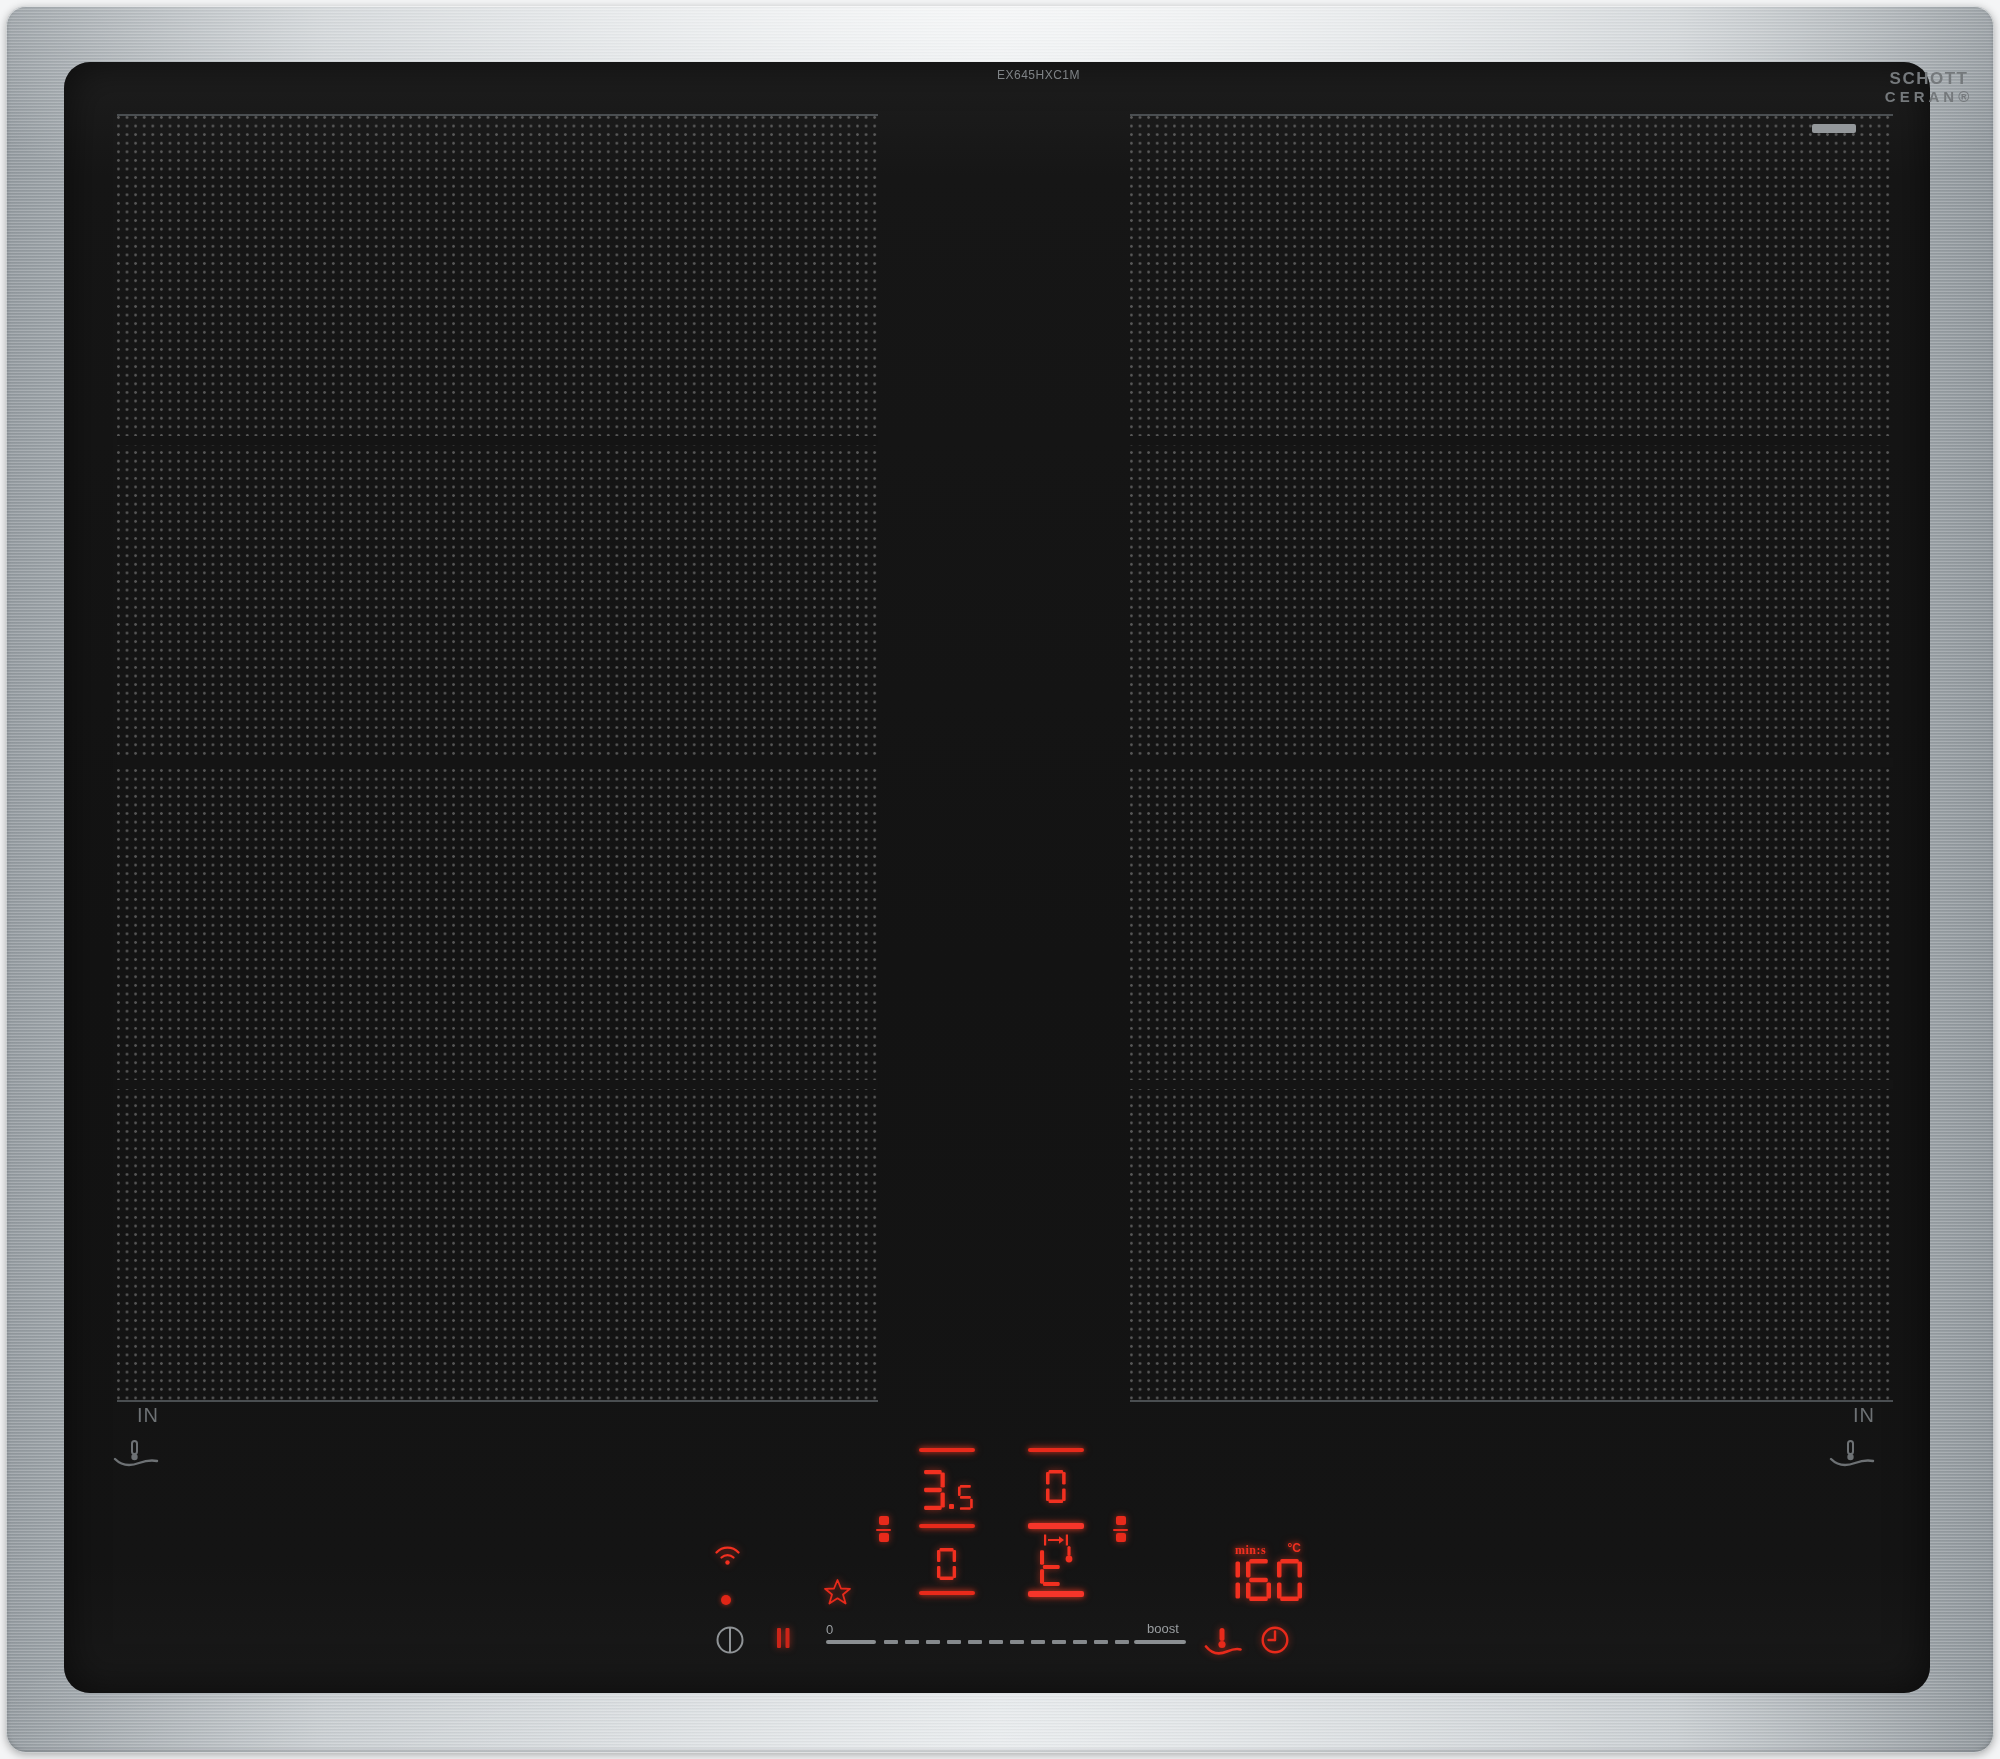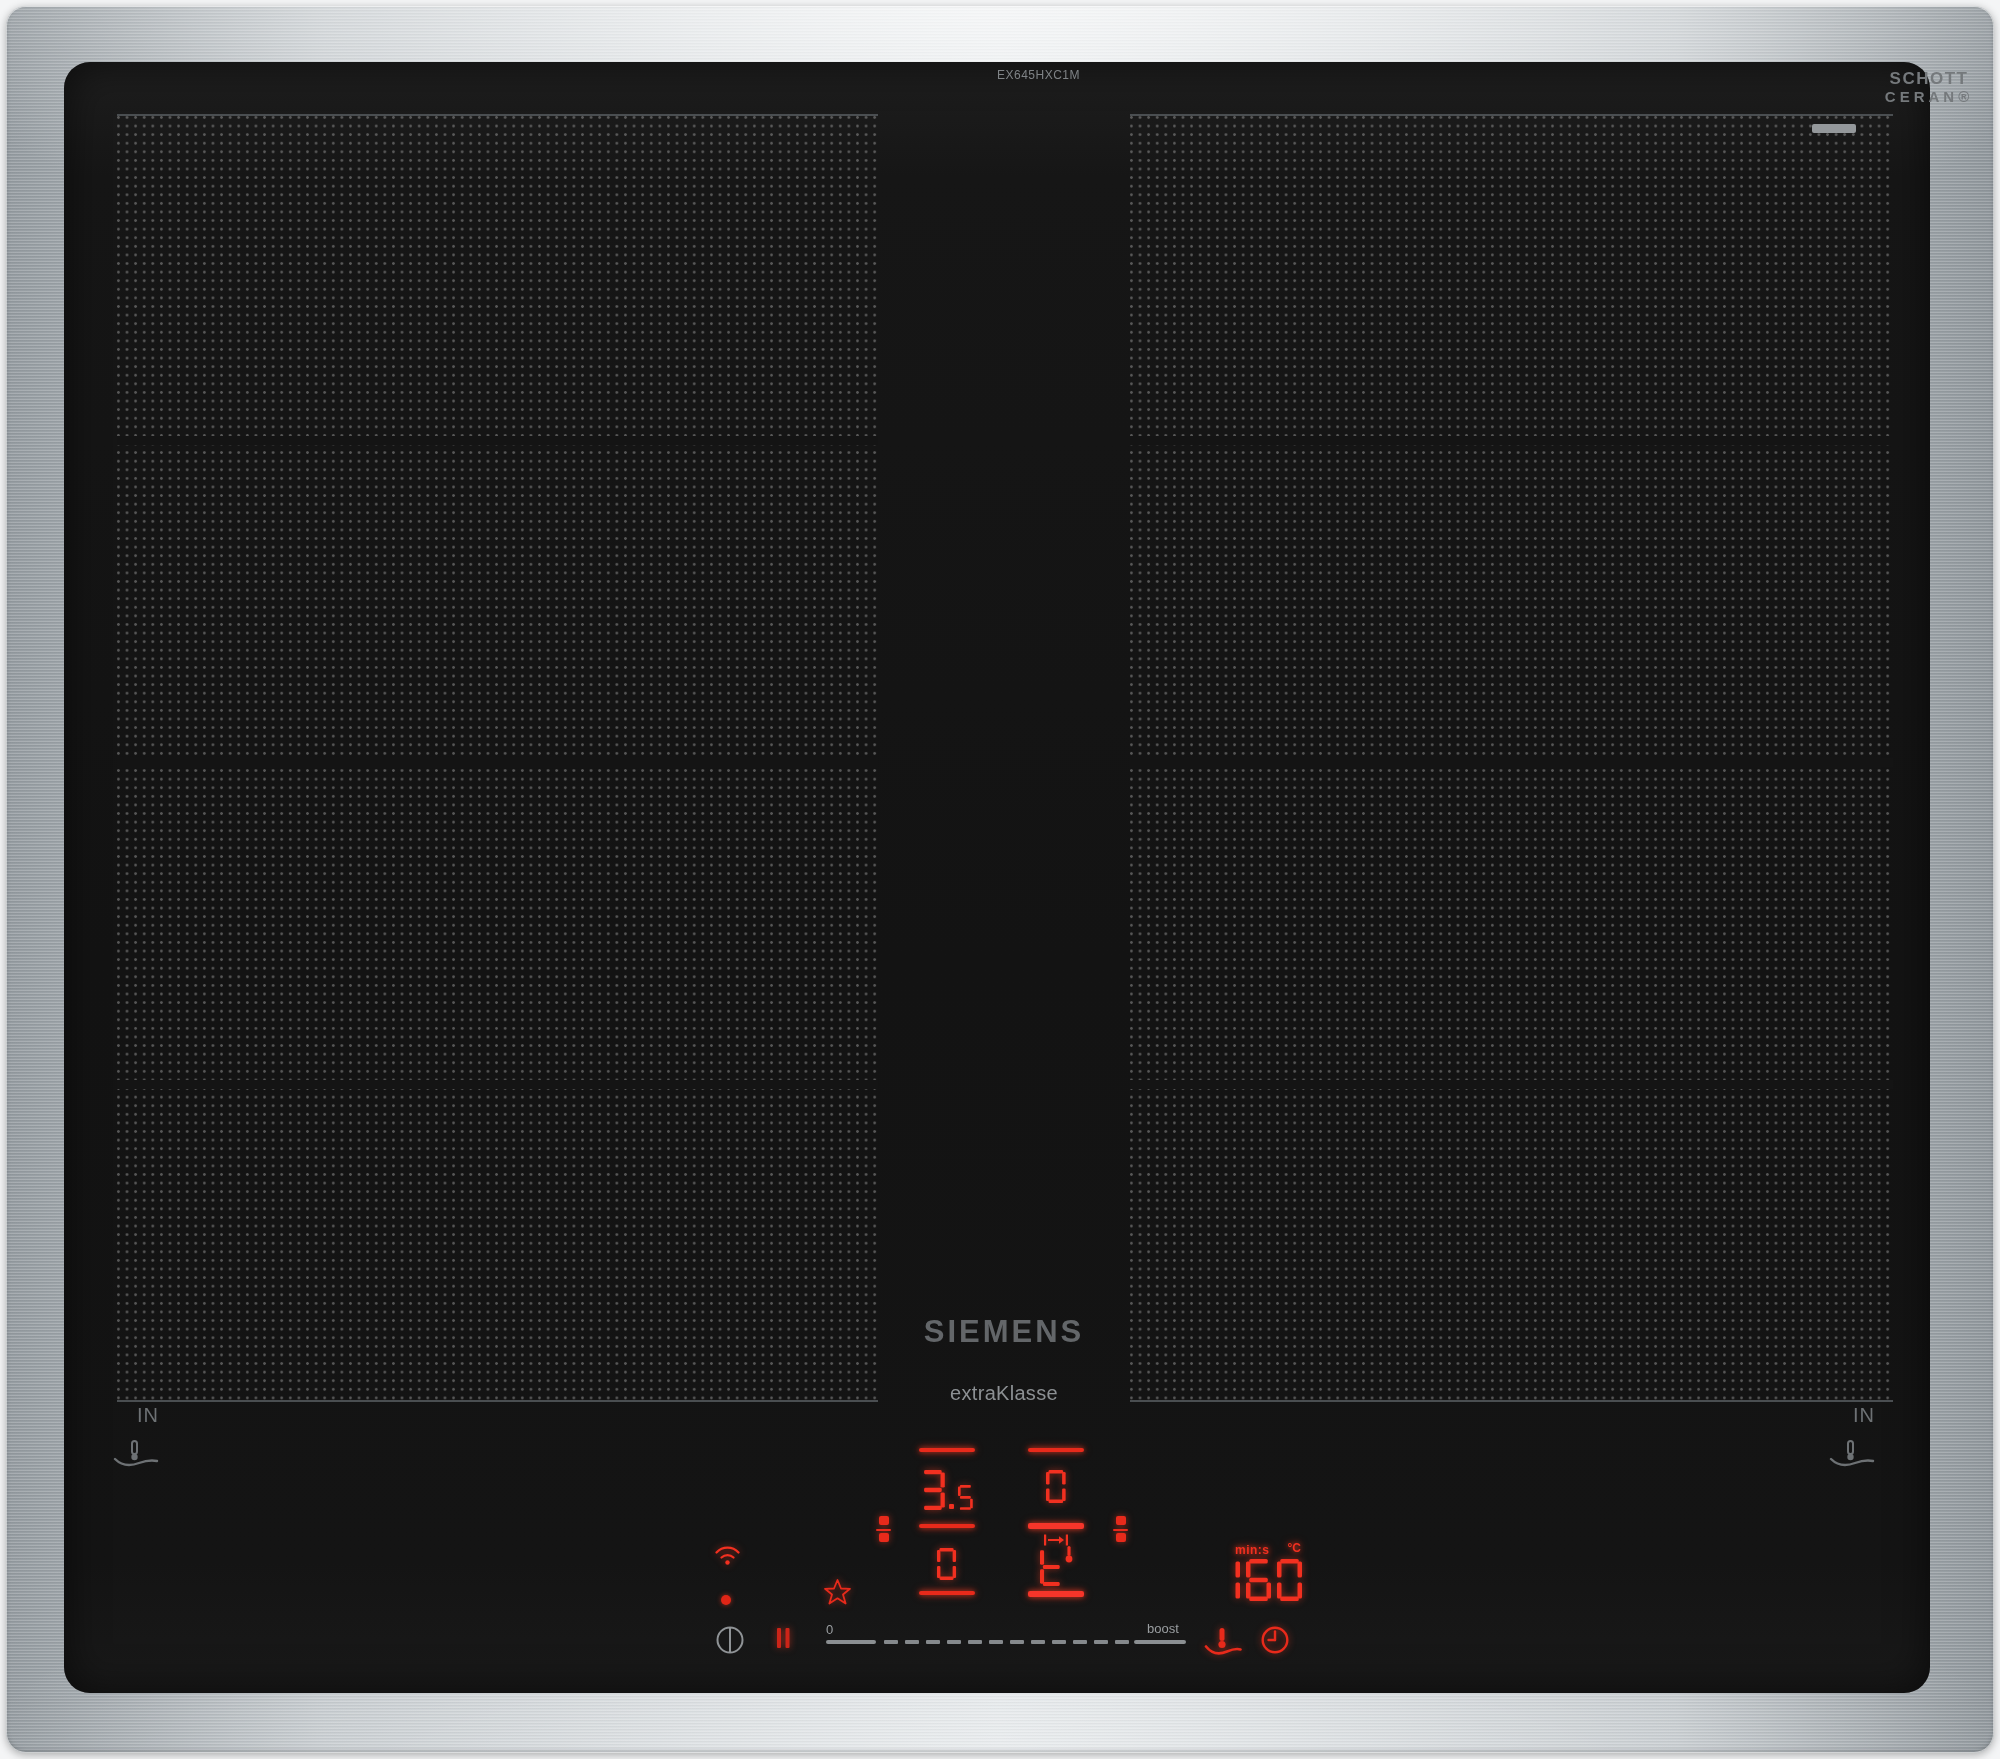--- a/index.html
+++ b/index.html
@@ -51,21 +51,21 @@
   .seg-dot{width:5px;height:5px;background:#f23020;border-radius:1px;margin:0 1px 1px;}
   .led-bar{position:absolute;height:4px;border-radius:2px;background:#e82a1b;
     box-shadow:0 0 5px rgba(255,60,35,.45);}
   .led-bar.thick{height:6px;background:#f5352a;}
   .disp{position:absolute;width:56px;height:150px;}
   .zone-ind{position:absolute;width:15px;height:28px;}
   .zone-ind .sq{position:absolute;left:2.5px;width:10px;height:9px;border-radius:2px;background:#e82a1b;}
   .zone-ind .ln{position:absolute;left:0;top:12.5px;width:15px;height:2.5px;background:#e82a1b;border-radius:1px;}
   .timer{position:absolute;left:1149px;top:1479px;width:90px;}
   .timer-labels{position:relative;height:16px;font-size:12px;font-weight:700;}
-  .timer-labels .u1{position:absolute;left:22px;top:2px;letter-spacing:.5px;}
+  .timer-labels .u1{position:absolute;left:22px;top:2px;letter-spacing:.5px;font-family:Liberation Serif, serif;}
   .timer-labels .u2{position:absolute;right:2px;top:0;}
   .timer-vals{height:42px;margin-top:2px;}
   
   .key{position:absolute;}
   .slider{position:absolute;left:762px;top:1560px;width:362px;height:26px;}
   .slider .minlab{position:absolute;left:0;top:0;font-size:13px;}
   .slider .maxlab{position:absolute;left:321px;top:-1px;font-size:13px;}
   .slider .solidline{position:absolute;top:18px;height:3.5px;background:#8b8f92;border-radius:2px;}
   .slider .dashes{position:absolute;left:58px;top:18px;width:246px;display:flex;gap:7px;}
   .slider .dash{width:14px;height:3.5px;background:#85898c;border-radius:1px;}
@@ -115,24 +115,20 @@
       <span>IN</span>
       <span>
         <svg width="46" height="30" viewBox="0 0 46 30">
           <rect x="19" y="2" width="5" height="13" rx="2.5" fill="none" stroke="#6d7174" stroke-width="2"></rect>
           <circle cx="21.5" cy="18" r="3.2" fill="#6d7174"></circle>
           <path d="M2,20 C9,27 18,27 26,24 C33,21.5 39,21 44,22" fill="none" stroke="#6d7174" stroke-width="2.4" stroke-linecap="round"></path>
         </svg>
       </span>
     </div>
 
-    <div class="brand">
-      <div class="siemens">SIEMENS</div>
-      <div class="extraklasse">extraKlasse</div>
-    </div>
 
     <div class="key ledglow" style="left:650px;top:1482px">
       <svg width="27" height="22" viewBox="0 0 27 22">
         <path d="M2.5,8.5 A15,15 0 0 1 24.5,8.5" fill="none" stroke="#f23020" stroke-width="2.3" stroke-linecap="round"></path>
         <path d="M7.5,13.5 A9,9 0 0 1 19.5,13.5" fill="none" stroke="#f23020" stroke-width="2.3" stroke-linecap="round"></path>
         <circle cx="13.5" cy="18.5" r="2.2" fill="#f23020"></circle>
       </svg>
     </div>
 
     <div class="dot-led" style="left:657px;top:1533px"></div>

